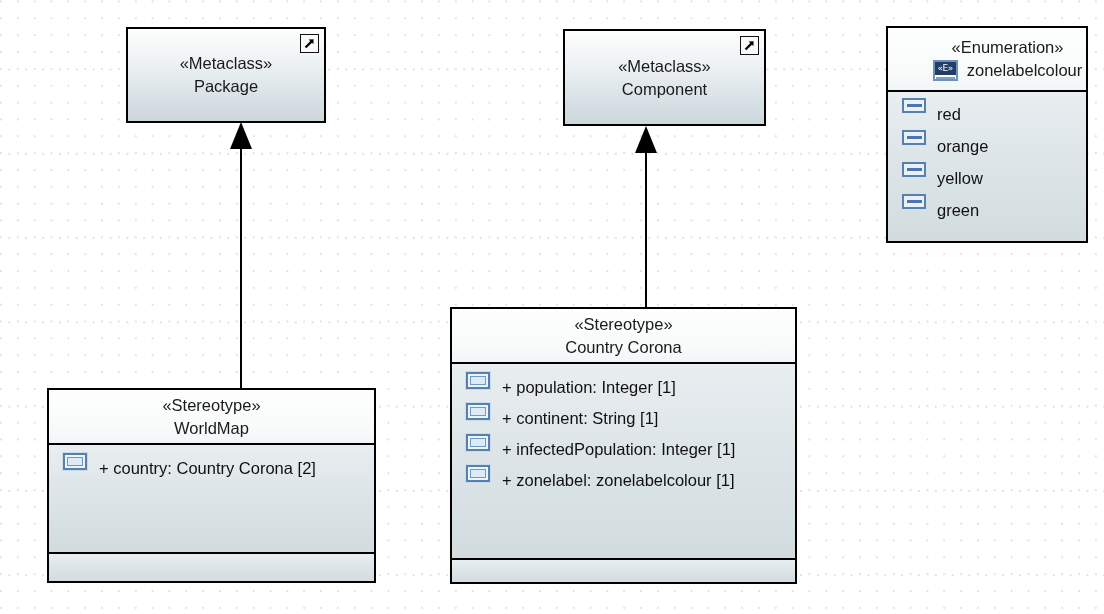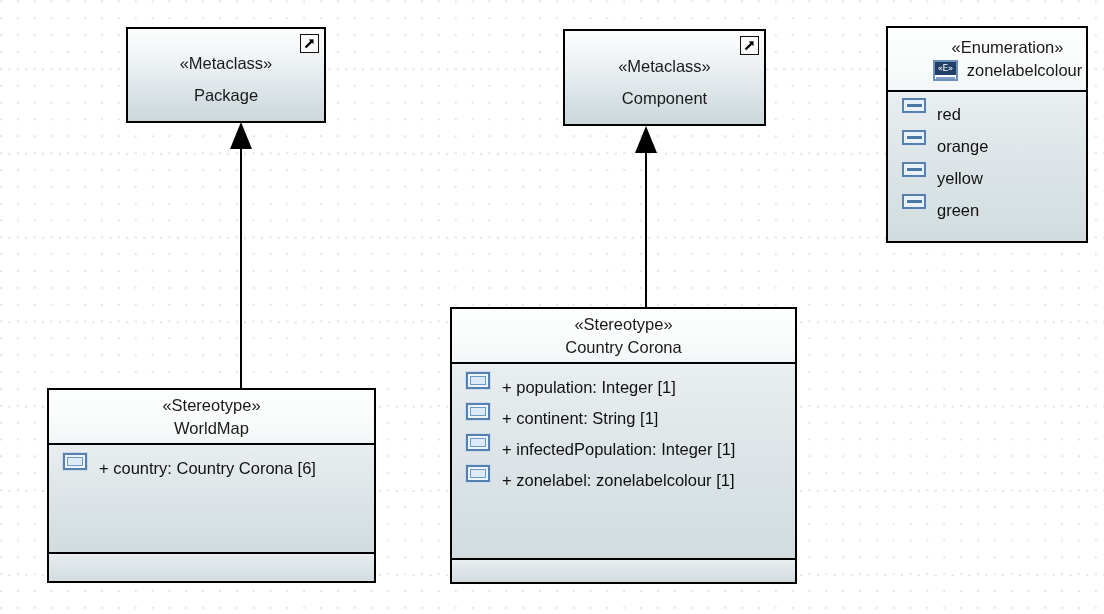--- a/index.html
+++ b/index.html
@@ -49,21 +49,20 @@
     align-items: center;
     justify-content: center;
   }
   .metaclass .stereo,
   .metaclass .nm {
     font-size: 16.5px;
     color: #1a1a1a;
     line-height: 23px;
     text-align: right;
     white-space: nowrap;
-    margin-top: 9px;
   }
 
   .corner-icon {
     position: absolute;
     top: 5px;
     right: 5px;
     width: 19px;
     height: 19px;
     box-sizing: border-box;
     border: 1.5px solid #111111;
@@ -249,21 +248,21 @@
   </div>
 
   <div class="node classifier" style="left:47px; top:388px; width:329px; height:195px;">
     <div class="cls-header" style="height:55px;">
       <div class="stereo">«Stereotype»</div>
       <div class="nm">WorldMap</div>
     </div>
     <div class="cls-compartment" style="height:79px;">
       <div class="feature">
         <span class="icon-prop"></span>
-        <span class="ftxt">+ country: Country Corona [6]</span>
+        <span class="ftxt">+ country: Country Corona [2]</span>
       </div>
     </div>
     <div class="cls-compartment footer"></div>
   </div>
 
   <div class="node classifier" style="left:450px; top:307px; width:347px; height:277px;">
     <div class="cls-header" style="height:55px;">
       <div class="stereo">«Stereotype»</div>
       <div class="nm">Country Corona</div>
     </div>

